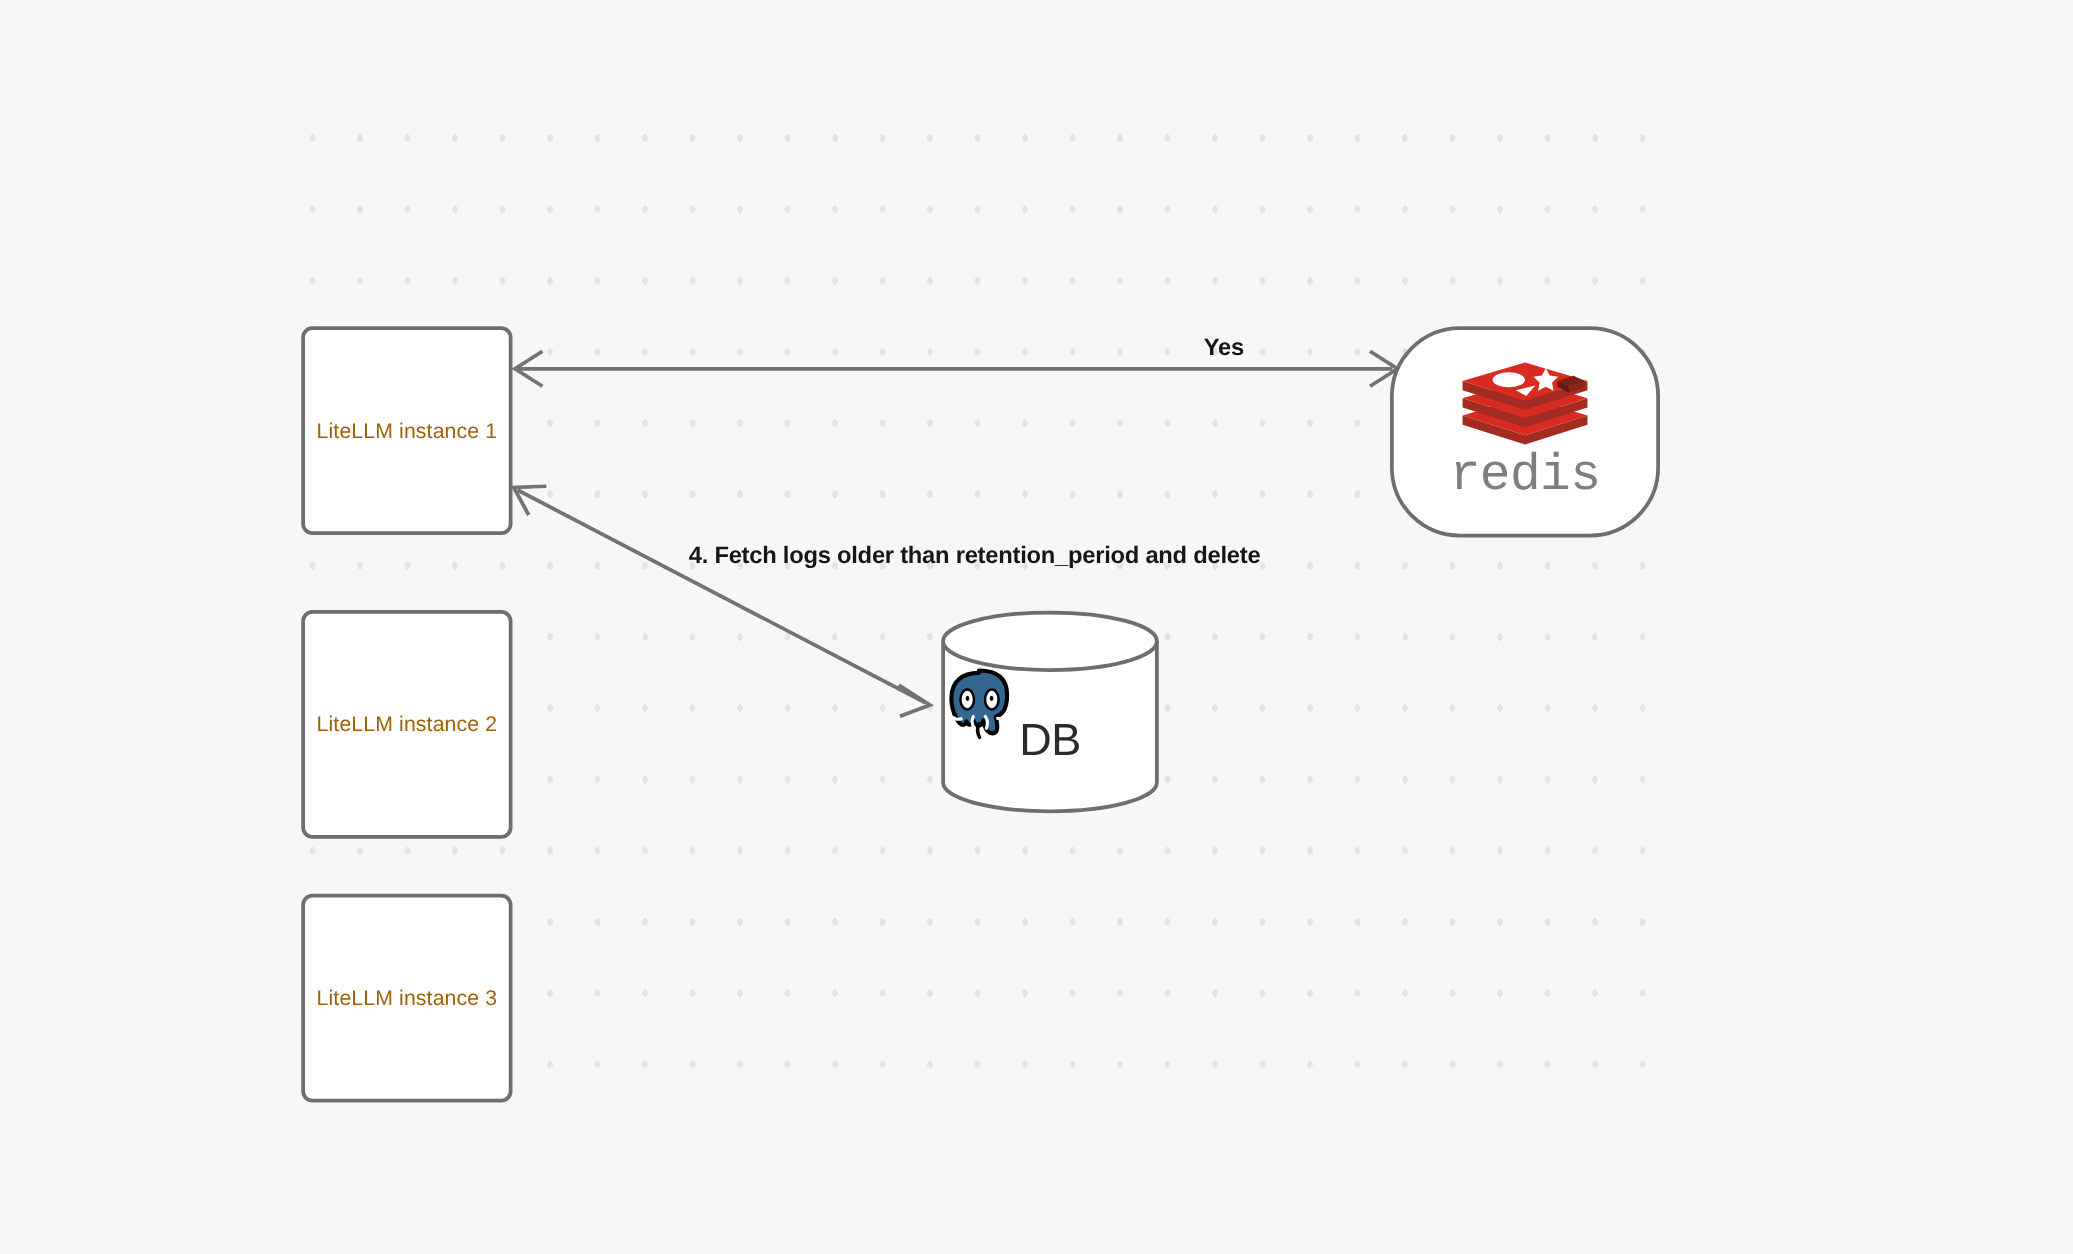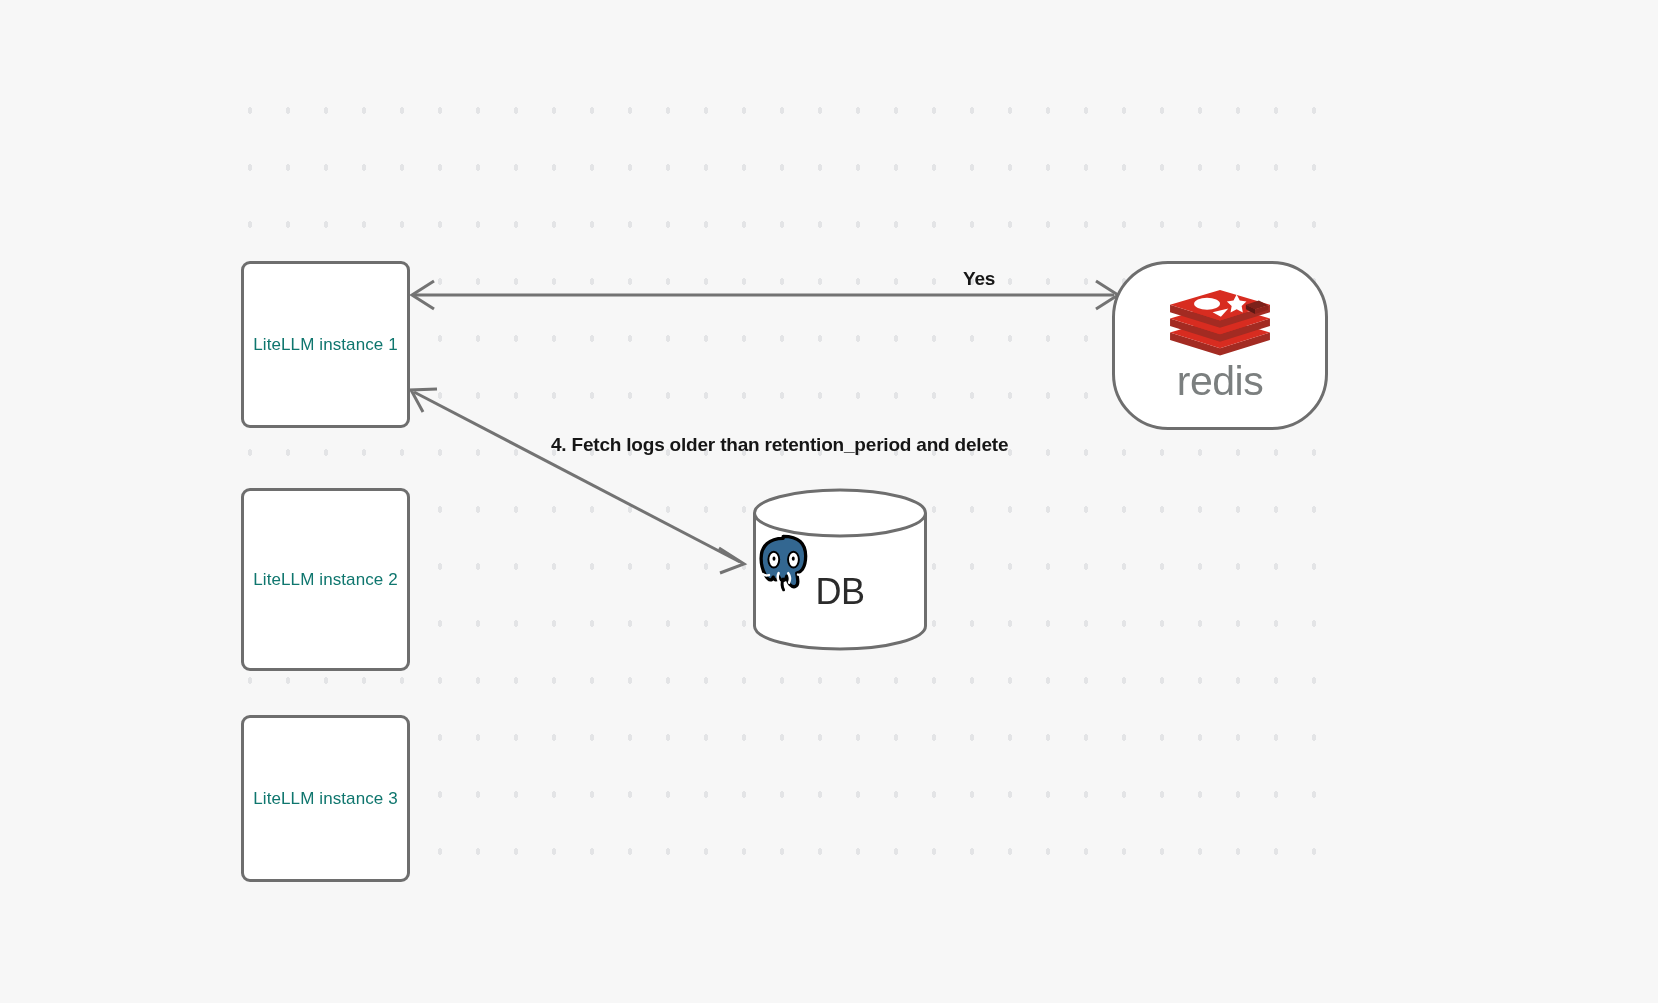--- a/index.html
+++ b/index.html
@@ -37,21 +37,21 @@
     box-sizing: border-box;
     background: #ffffff;
     border: 3px solid #6e6e6e;
     border-radius: 9px;
     display: flex;
     align-items: center;
     justify-content: center;
   }
   .node-label {
     font-size: 17px;
-    color: #0f766e;
+    color: #a16207;
     font-family: "Liberation Sans", sans-serif;
     letter-spacing: 0.1px;
     white-space: nowrap;
   }
   #node-litellm-1 { left: 241px; top: 261px; width: 169px; height: 167px; }
   #node-litellm-2 { left: 241px; top: 488px; width: 169px; height: 183px; }
   #node-litellm-3 { left: 241px; top: 715px; width: 169px; height: 167px; }
 
   
   #node-redis {
@@ -69,21 +69,21 @@
     align-items: center;
     justify-content: center;
   }
   .redis-logo { width: 112px; height: 74px; display: block; }
   .redis-word {
     margin-top: -2px;
     font-size: 41px;
     font-weight: 400;
     color: #7b7f7f;
     letter-spacing: -0.5px;
-    font-family: Liberation Sans, sans-serif;
+    font-family: Liberation Mono, monospace;
     line-height: 1;
   }
 
   
   #node-db {
     position: absolute;
     left: 752px;
     top: 488px;
     width: 176px;
     height: 163px;

